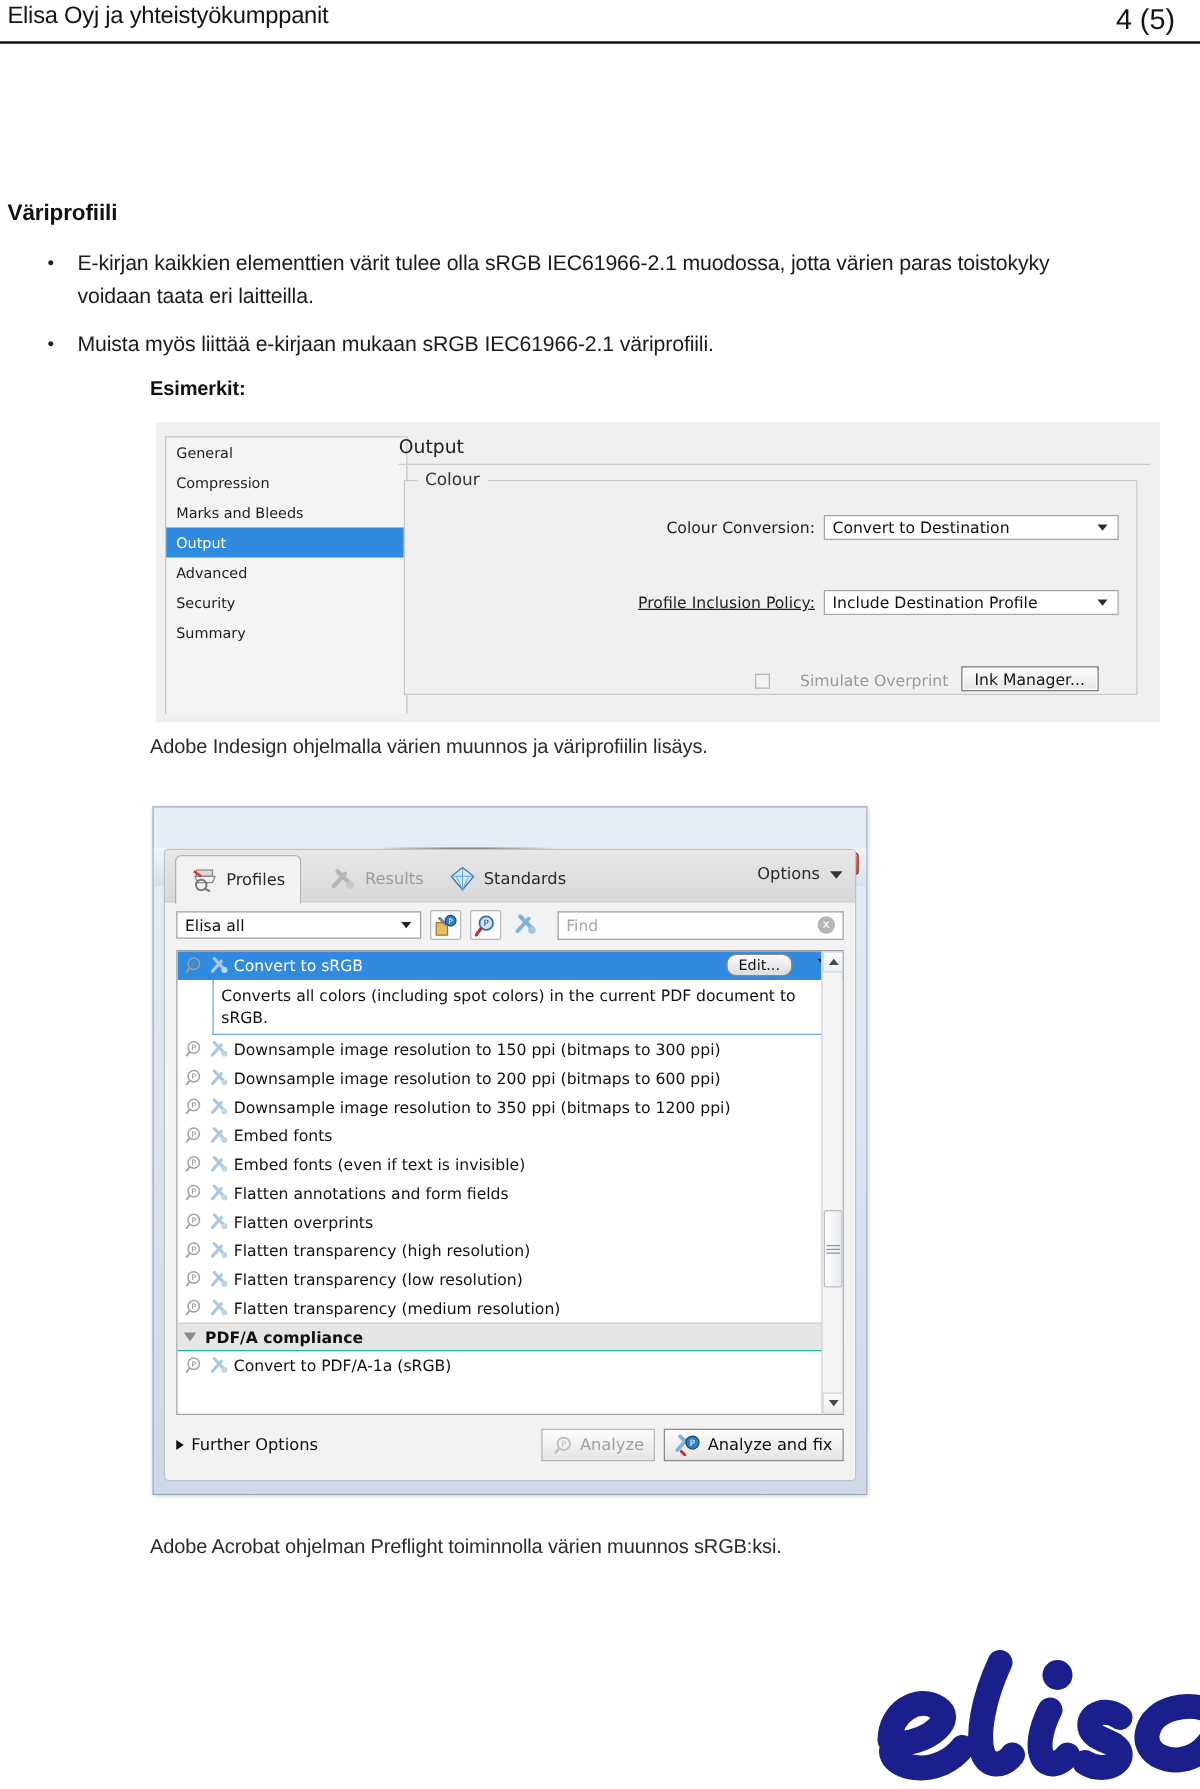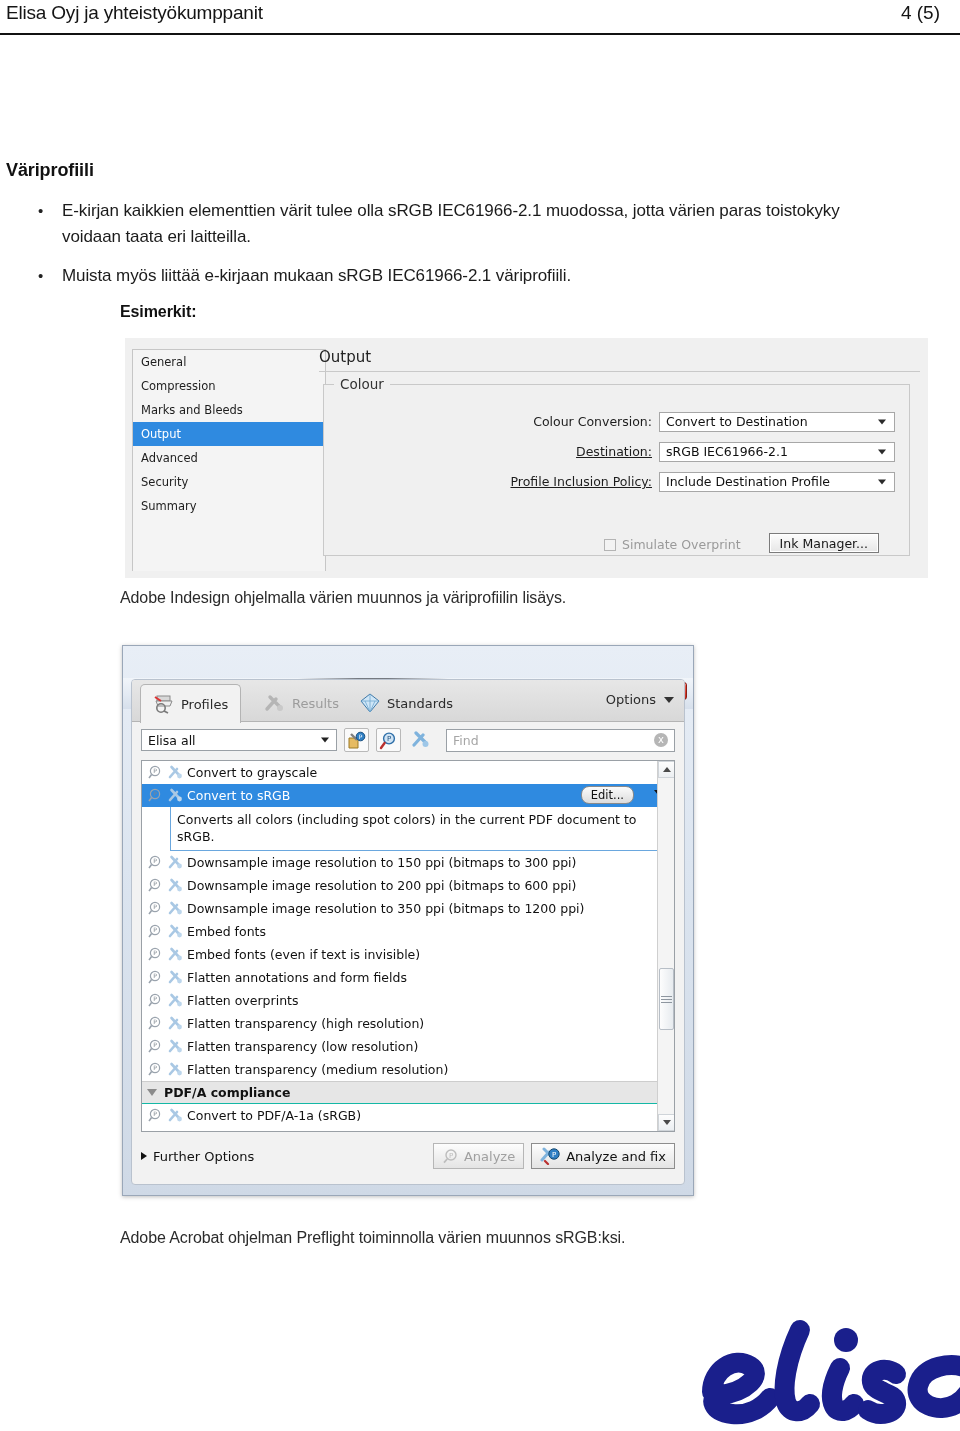--- a/index.html
+++ b/index.html
@@ -10,21 +10,21 @@
     color:#1a1a1a; position:relative; overflow:hidden;
   }
 
   
   .pg-header{
     position:absolute; left:0; top:0; width:960px; height:33px;
     display:flex; align-items:flex-start; justify-content:space-between;
     padding:2px 20px 0 6px;
   }
   .pg-header .hl{ font-size:19px; letter-spacing:-0.2px; color:#141414; }
-  .pg-header .hr{ font-size:19px; color:#141414; }
+  .pg-header .hr{ font-size:23px; color:#141414; }
   .pg-rule{ position:absolute; left:0; top:33px; width:960px; height:2px; background:#111; }
 
   
   .sec-title{
     position:absolute; left:6px; top:160px; font-size:18px; font-weight:bold;
     letter-spacing:-0.1px; color:#111;
   }
   .bullets{ position:absolute; left:30px; top:198px; width:880px; }
   .bullet{ display:flex; margin-bottom:13px; }
   .bullet .dot{ width:32px; flex:0 0 32px; font-size:15px; line-height:25px; color:#222; text-align:left; padding-left:8px;}
@@ -73,21 +73,21 @@
     flex:1 1 auto; height:20px; background:#ffffff; border:1px solid #a7a7a7;
     display:flex; align-items:center; padding-left:6px; font-size:12.5px; color:#101010;
     position:relative;
   }
   #indesign .id-arrow{
     position:absolute; right:8px; top:50%; transform:translateY(-50%);
     width:0;height:0;border-left:4.5px solid transparent;border-right:4.5px solid transparent;
     border-top:5px solid #2b2b2b;
   }
   #indesign .id-chk{
-    position:absolute; left:280px; top:152px; display:flex; align-items:center; gap:6px;
+    position:absolute; left:280px; top:152px; display:flex; align-items:center; gap:24px;
     font-size:12.5px; color:#9a9a9a;
   }
   #indesign .id-chkbox{ width:12px;height:12px;border:1px solid #b4b4b4;background:#f3f3f3; }
   #indesign .id-btn{
     position:absolute; right:30px; top:148px; height:20px; padding:0 10px;
     border:1px solid #7b7b7b; background:linear-gradient(#fdfdfd,#e6e6e6);
     font-size:12.5px; color:#161616; display:flex; align-items:center;
     box-shadow:inset 0 0 0 1px #fff;
   }
 
@@ -283,27 +283,20 @@
       <div class="id-glabel">Colour</div>
 
       <div class="id-row" style="top:26px;">
         <div class="id-lab">Colour Conversion:</div>
         <div class="id-combo">
           <span>Convert to Destination</span>
           <span class="id-arrow"></span>
         </div>
       </div>
 
-      <div class="id-row" style="top:56px;">
-        <div class="id-lab"><u>Destination:</u></div>
-        <div class="id-combo">
-          <span>sRGB IEC61966-2.1</span>
-          <span class="id-arrow"></span>
-        </div>
-      </div>
 
       <div class="id-row" style="top:86px;">
         <div class="id-lab"><u>Profile Inclusion Policy:</u></div>
         <div class="id-combo">
           <span>Include Destination Profile</span>
           <span class="id-arrow"></span>
         </div>
       </div>
 
       <div class="id-chk">
@@ -388,32 +381,20 @@
         </svg>
       </div>
       <div class="pf-find">
         <span>Find</span>
         <span class="clr">x</span>
       </div>
     </div>
 
     <div class="pf-list">
 
-      <div class="row">
-        <svg class="ico-p" width="17" height="15" viewBox="0 0 17 15">
-          <circle cx="8" cy="6" r="4.6" fill="none" stroke="#9aa3ad" stroke-width="1.2"></circle>
-          <text x="8" y="8.4" font-size="6" fill="#7f878f" text-anchor="middle" font-family="DejaVu Sans">P</text>
-          <path d="M4.6 9.6 L2 13" stroke="#9aa3ad" stroke-width="1.6"></path>
-        </svg>
-        <svg class="ico-w" width="17" height="15" viewBox="0 0 17 15">
-          <path d="M3 12 L10 4 M4.5 2 L12 10" stroke="#a9c8e4" stroke-width="2.6" stroke-linecap="round"></path>
-          <circle cx="12.5" cy="11" r="2.4" fill="#bcd6ec"></circle>
-        </svg>
-        <span>Convert to grayscale</span>
-      </div>
 
       <div class="row sel">
         <svg class="ico-p" width="17" height="15" viewBox="0 0 17 15">
           <circle cx="8" cy="6" r="4.6" fill="none" stroke="#9aa3ad" stroke-width="1.2"></circle>
           <text x="8" y="8.4" font-size="6" fill="#7f878f" text-anchor="middle" font-family="DejaVu Sans">P</text>
           <path d="M4.6 9.6 L2 13" stroke="#9aa3ad" stroke-width="1.6"></path>
         </svg>
         <svg class="ico-w" width="17" height="15" viewBox="0 0 17 15">
           <path d="M3 12 L10 4 M4.5 2 L12 10" stroke="#a9c8e4" stroke-width="2.6" stroke-linecap="round"></path>
           <circle cx="12.5" cy="11" r="2.4" fill="#bcd6ec"></circle>

